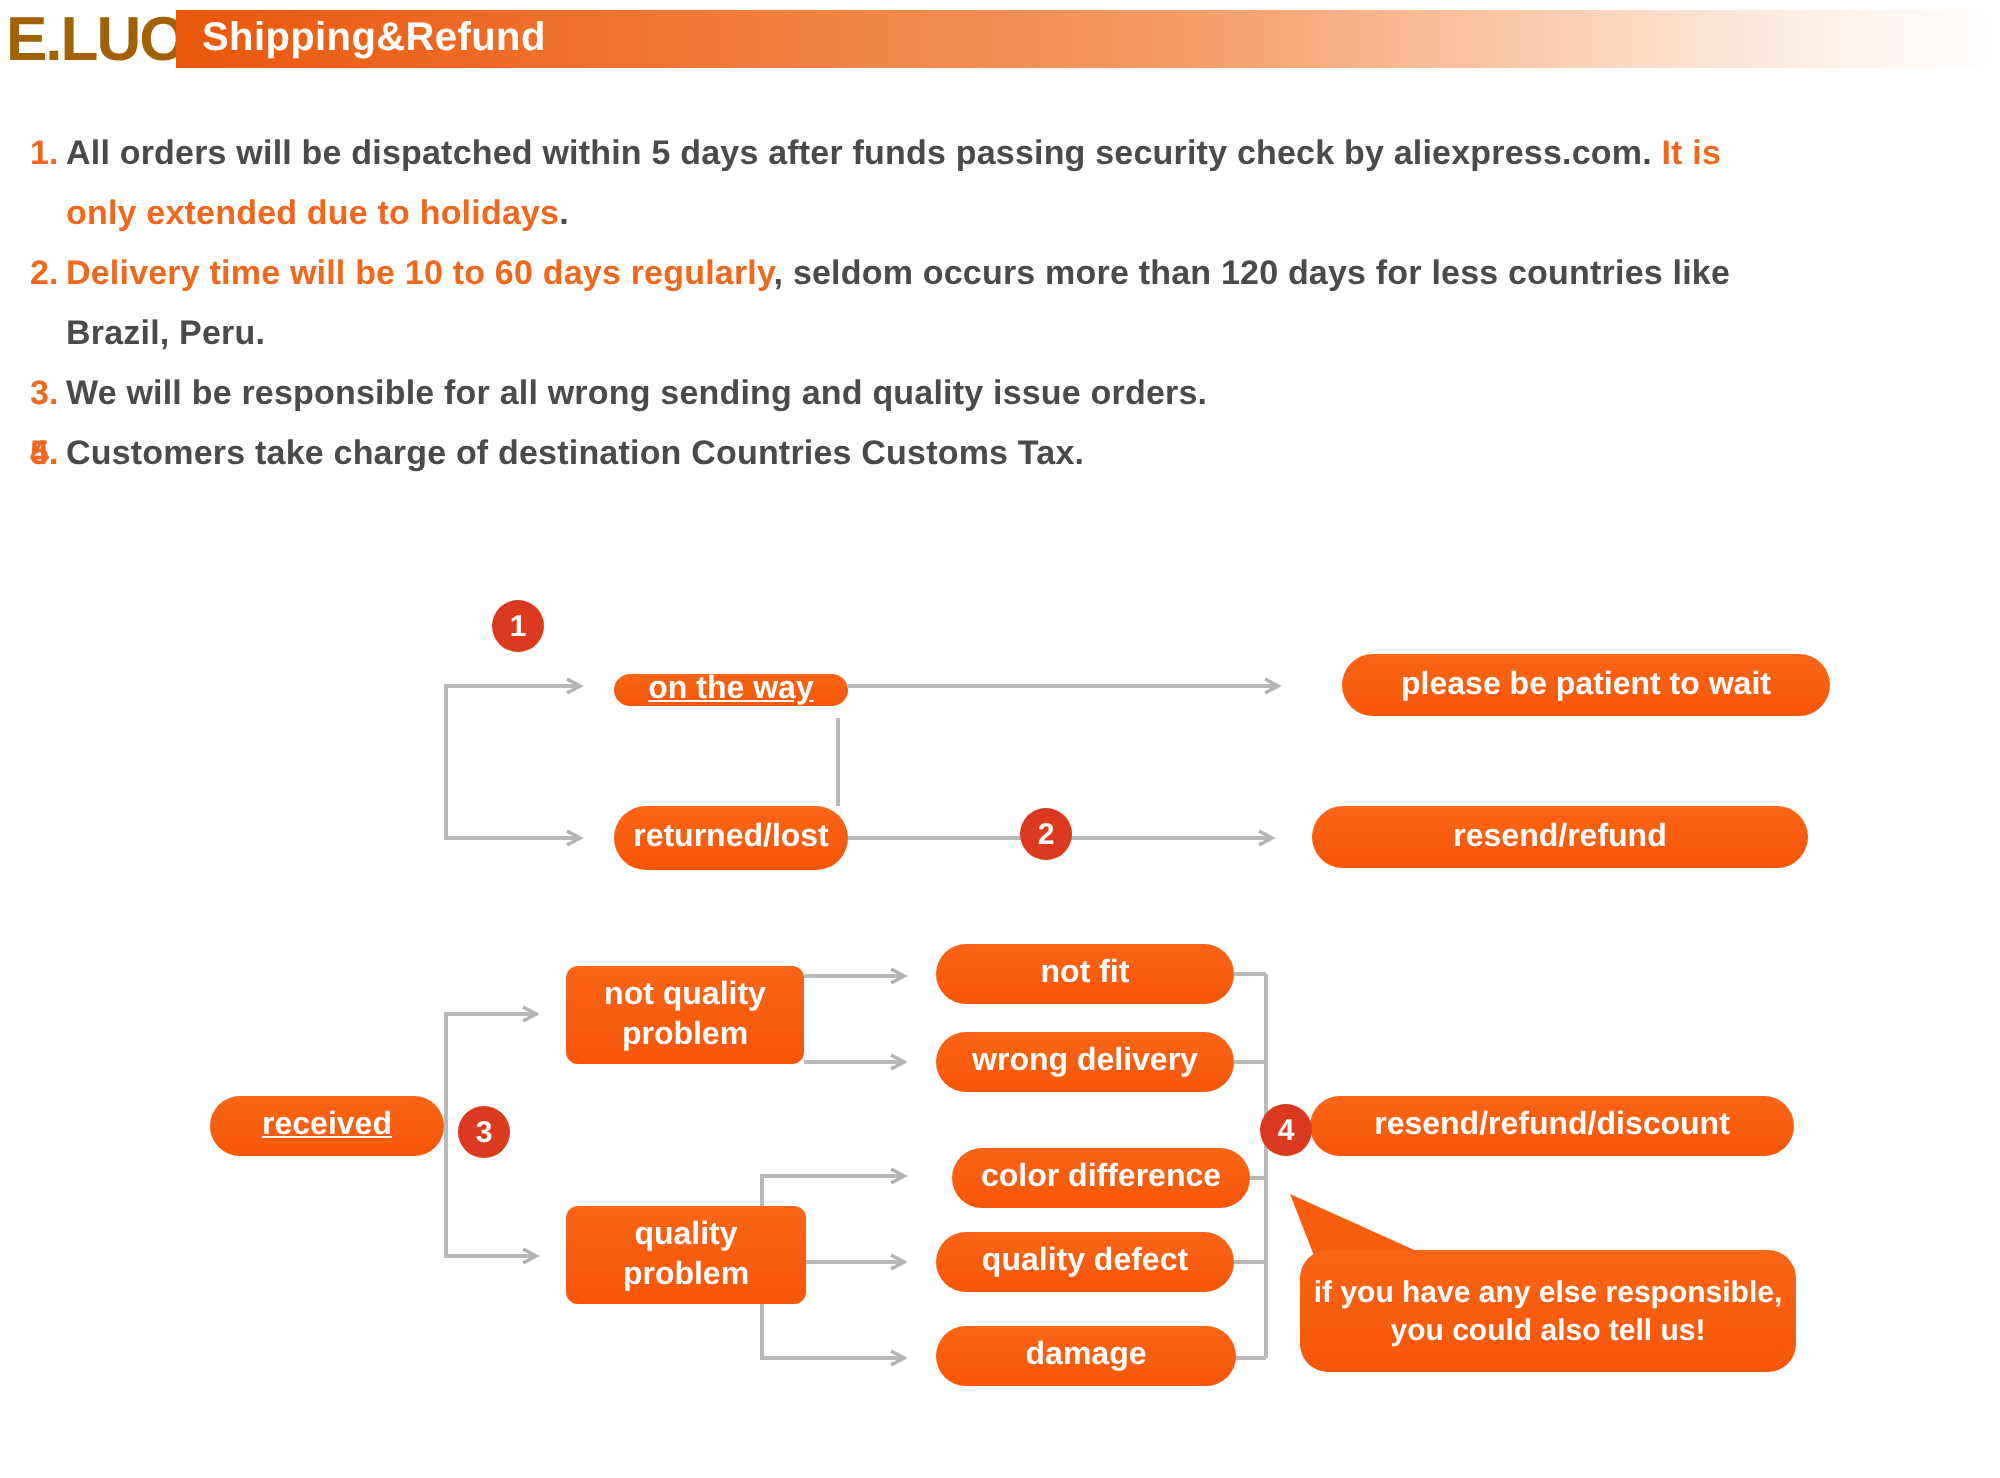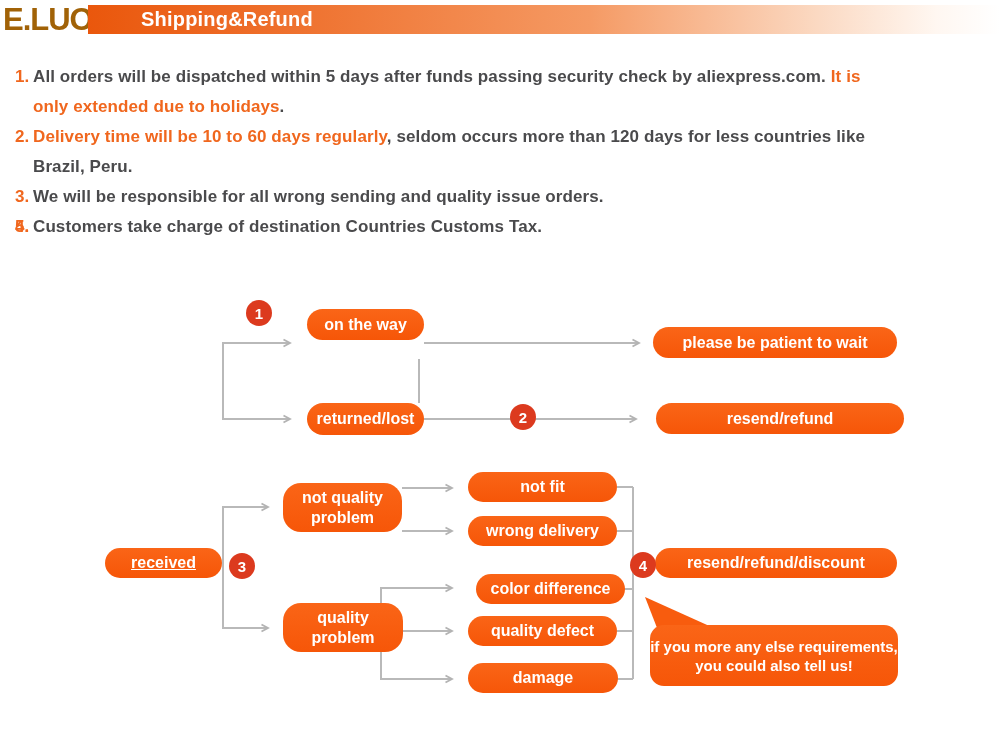--- a/index.html
+++ b/index.html
@@ -13,21 +13,21 @@
   .logo {
     position:absolute; left:3px; top:2px; height:36px; line-height:36px;
     font-size:31px; font-weight:bold; color:#a16207; letter-spacing:-1px;
   }
   .banner {
     position:absolute; left:88px; top:5px; width:912px; height:29px;
     background:linear-gradient(90deg,#ea570c 0%,#ef7432 25%,#f59a64 55%,#fbd9c2 80%,#fff7f1 93%,#ffffff 100%);
     display:flex; align-items:center;
   }
   .banner-title {
-    color:#ffffff; font-size:20px; font-weight:bold; padding-left:13px; letter-spacing:0.2px;margin-left:40px;
+    color:#ffffff; font-size:20px; font-weight:bold; padding-left:13px; letter-spacing:0.2px;
   }
 
   
   .policies {
     position:absolute; left:0; top:62px; width:985px;
     font-size:17px; font-weight:bold; line-height:30px; color:#4a4a4c;
     letter-spacing:0.1px;
   }
   .policy { position:relative; padding-left:33px; }
   .policy .num { position:absolute; left:15px; color:#f0671e; }
@@ -37,41 +37,41 @@
   
   .flow-svg { position:absolute; left:0; top:0; width:1000px; height:739px; }
   .conn { stroke:#b9b9b9; stroke-width:2; fill:none; }
 
   .pill {
     position:absolute; background:linear-gradient(180deg,#fa6517,#f65608);
     color:#ffffff; font-size:16px; font-weight:bold;
     display:flex; align-items:center; justify-content:center; text-align:center;
     border-radius:999px; line-height:20px; z-index:2; padding:0 6px;
   }
-  .pill.sq { border-radius:18px; }
+  .pill.sq { border-radius:6px; }
 
   .badge {
     position:absolute; width:26px; height:26px; border-radius:50%;
     background:#dc3a1e; color:#ffffff; font-size:15px; font-weight:bold;
     display:flex; align-items:center; justify-content:center; z-index:3;
   }
 
   .bubble {
     position:absolute; left:650px; top:625px; width:248px; height:61px;
     background:linear-gradient(180deg,#fa6517,#f65608); border-radius:14px;
     color:#ffffff; font-size:15px; font-weight:bold; line-height:19px;
     display:flex; flex-direction:column; align-items:center; justify-content:center;
     text-align:center; z-index:2;
   }
 
   
   .p-not-received   { left:105px; top:360px; width:117px; height:33px; }
-  .p-on-the-way     { left:307px; top:309px; width:117px; height:31px; }
+  .p-on-the-way     { left:307px; top:337px; width:117px; height:16px;text-decoration:underline; }
   .p-returned-lost  { left:307px; top:403px; width:117px; height:32px; }
-  .p-patient        { left:653px; top:327px; width:244px; height:31px; }
+  .p-patient        { left:671px; top:327px; width:244px; height:31px; }
   .p-resend-refund  { left:656px; top:403px; width:248px; height:31px; }
 
   .p-not-quality    { left:283px; top:483px; width:119px; height:49px; }
   .p-received       { left:105px; top:548px; width:117px; height:30px;text-decoration:underline; }
   .p-quality-problem{ left:283px; top:603px; width:120px; height:49px; }
   .p-not-fit        { left:468px; top:472px; width:149px; height:30px; }
   .p-wrong-delivery { left:468px; top:516px; width:149px; height:30px; }
   .p-color-diff     { left:476px; top:574px; width:149px; height:30px; }
   .p-quality-defect { left:468px; top:616px; width:149px; height:30px; }
   .p-damage         { left:468px; top:663px; width:150px; height:30px; }
@@ -154,21 +154,21 @@
   <div class="pill p-received">received</div>
   <div class="pill sq p-quality-problem">quality problem</div>
   <div class="pill p-not-fit">not fit</div>
   <div class="pill p-wrong-delivery">wrong delivery</div>
   <div class="pill p-color-diff">color difference</div>
   <div class="pill p-quality-defect">quality defect</div>
   <div class="pill p-damage">damage</div>
   <div class="pill p-rrd">resend/refund/discount</div>
 
   <div class="bubble">
-    <div>if you more any else requirements,</div>
+    <div>if you have any else responsible,</div>
     <div>you could also tell us!</div>
   </div>
 
   <div class="badge b-1">1</div>
   <div class="badge b-2">2</div>
   <div class="badge b-3">3</div>
   <div class="badge b-4">4</div>
 
 </div>
 

